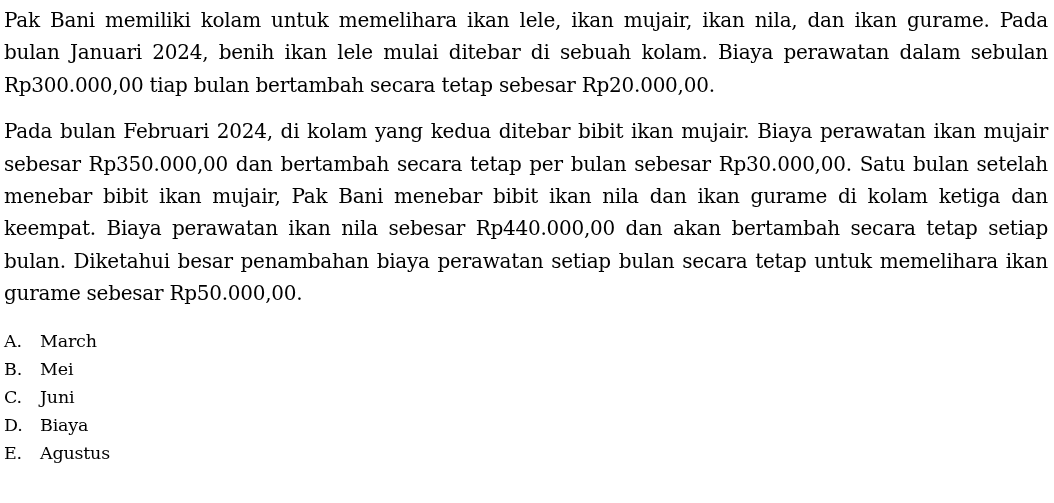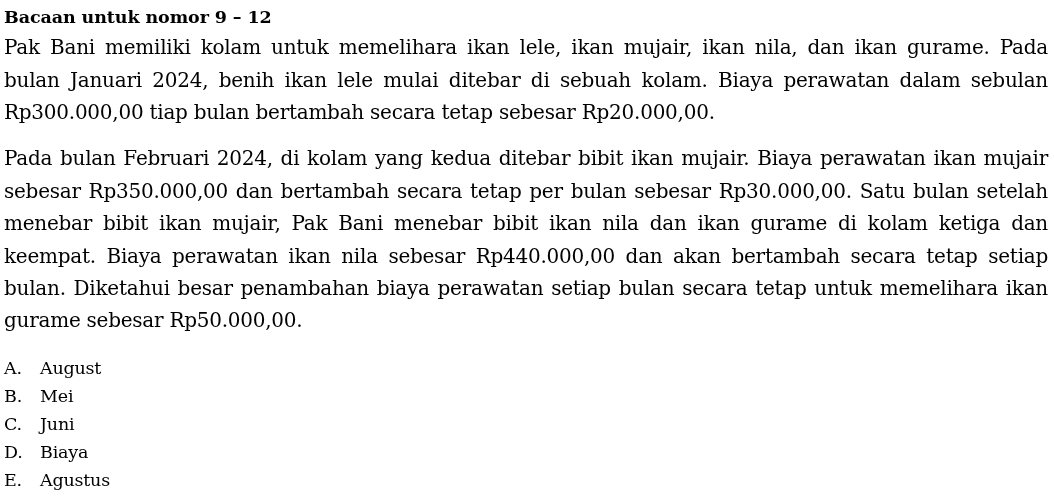--- a/index.html
+++ b/index.html
@@ -62,35 +62,34 @@
   }
   .option-text {
     flex: 1 1 auto;
   }
 </style>
 </head>
 <body>
 
 <div class="page">
 
-  <div class="heading">Bacaan untuk nomor 9 – 12</div>
 
   <p class="para">Pak Bani memiliki kolam untuk memelihara ikan lele, ikan mujair, ikan nila, dan ikan gurame. Pada bulan Januari 2024, benih ikan lele mulai ditebar di sebuah kolam. Biaya perawatan dalam sebulan Rp300.000,00 tiap bulan bertambah secara tetap sebesar Rp20.000,00.</p>
 
   <div class="spacer"></div>
 
   <p class="para">Pada bulan Februari 2024, di kolam yang kedua ditebar bibit ikan mujair. Biaya perawatan ikan mujair sebesar Rp350.000,00 dan bertambah secara tetap per bulan sebesar Rp30.000,00. Satu bulan setelah menebar bibit ikan mujair, Pak Bani menebar bibit ikan nila dan ikan gurame di kolam ketiga dan keempat. Biaya perawatan ikan nila sebesar Rp440.000,00 dan akan bertambah secara tetap setiap bulan. Diketahui besar penambahan biaya perawatan setiap bulan secara tetap untuk memelihara ikan gurame sebesar Rp50.000,00.</p>
 
   <div class="spacer"></div>
 
 
   <div class="options">
     <div class="option-row">
       <span class="option-letter">A.</span>
-      <span class="option-text">August</span>
+      <span class="option-text">March</span>
     </div>
     <div class="option-row">
       <span class="option-letter">B.</span>
       <span class="option-text">Mei</span>
     </div>
     <div class="option-row">
       <span class="option-letter">C.</span>
       <span class="option-text">Juni</span>
     </div>
     <div class="option-row">

